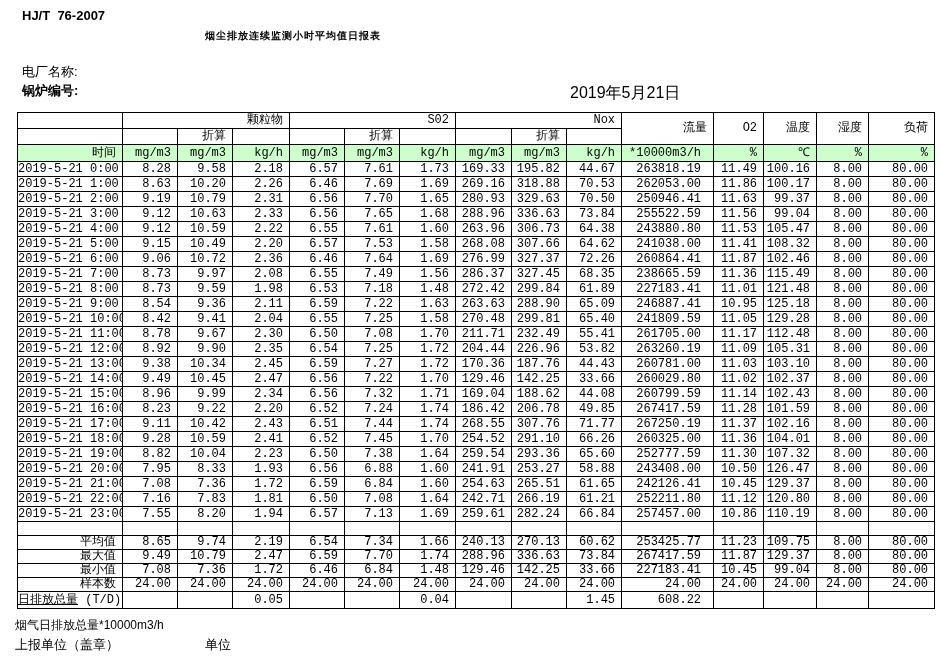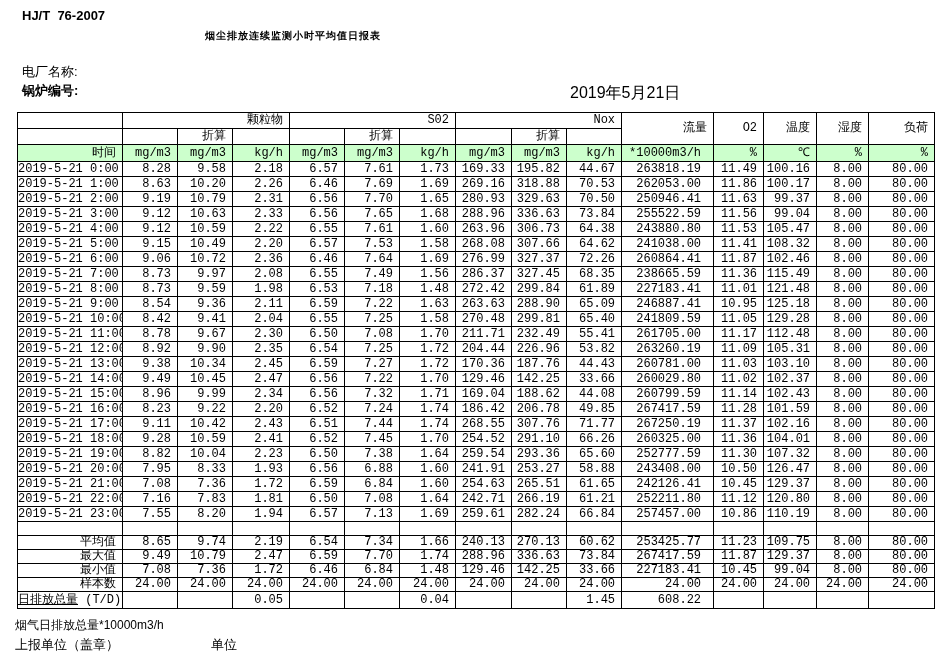--- a/index.html
+++ b/index.html
@@ -31,21 +31,21 @@
   tbody tr.blank-row{height:14px;}
   tbody tr.summary-row{height:14px;}
   tbody tr.total-row{height:17px;}
   td.time-cell{padding-right:5px;}
   td.label-cell{padding-right:4px;}
   td.total-label{text-align:left;padding-left:1px;}
   td.total-label span{text-decoration:underline;}
   table.report td:nth-child(11){padding-right:12px;}
   .footer-line1{left:15px;top:617px;font-size:12px;}
   .footer-line2{left:15px;top:636px;font-size:13px;}
-  .footer-unit{left:211px;top:636px;font-size:13px;}
+  .footer-unit{left:205px;top:636px;font-size:13px;}
 </style>
 </head>
 <body>
 
 <div class="abs std-code">HJ/T  76-2007</div>
 <div class="abs report-title">烟尘排放连续监测小时平均值日报表</div>
 <div class="abs plant-label">电厂名称:</div>
 <div class="abs boiler-label">锅炉编号:</div>
 <div class="abs report-date">2019年5月21日</div>
 

